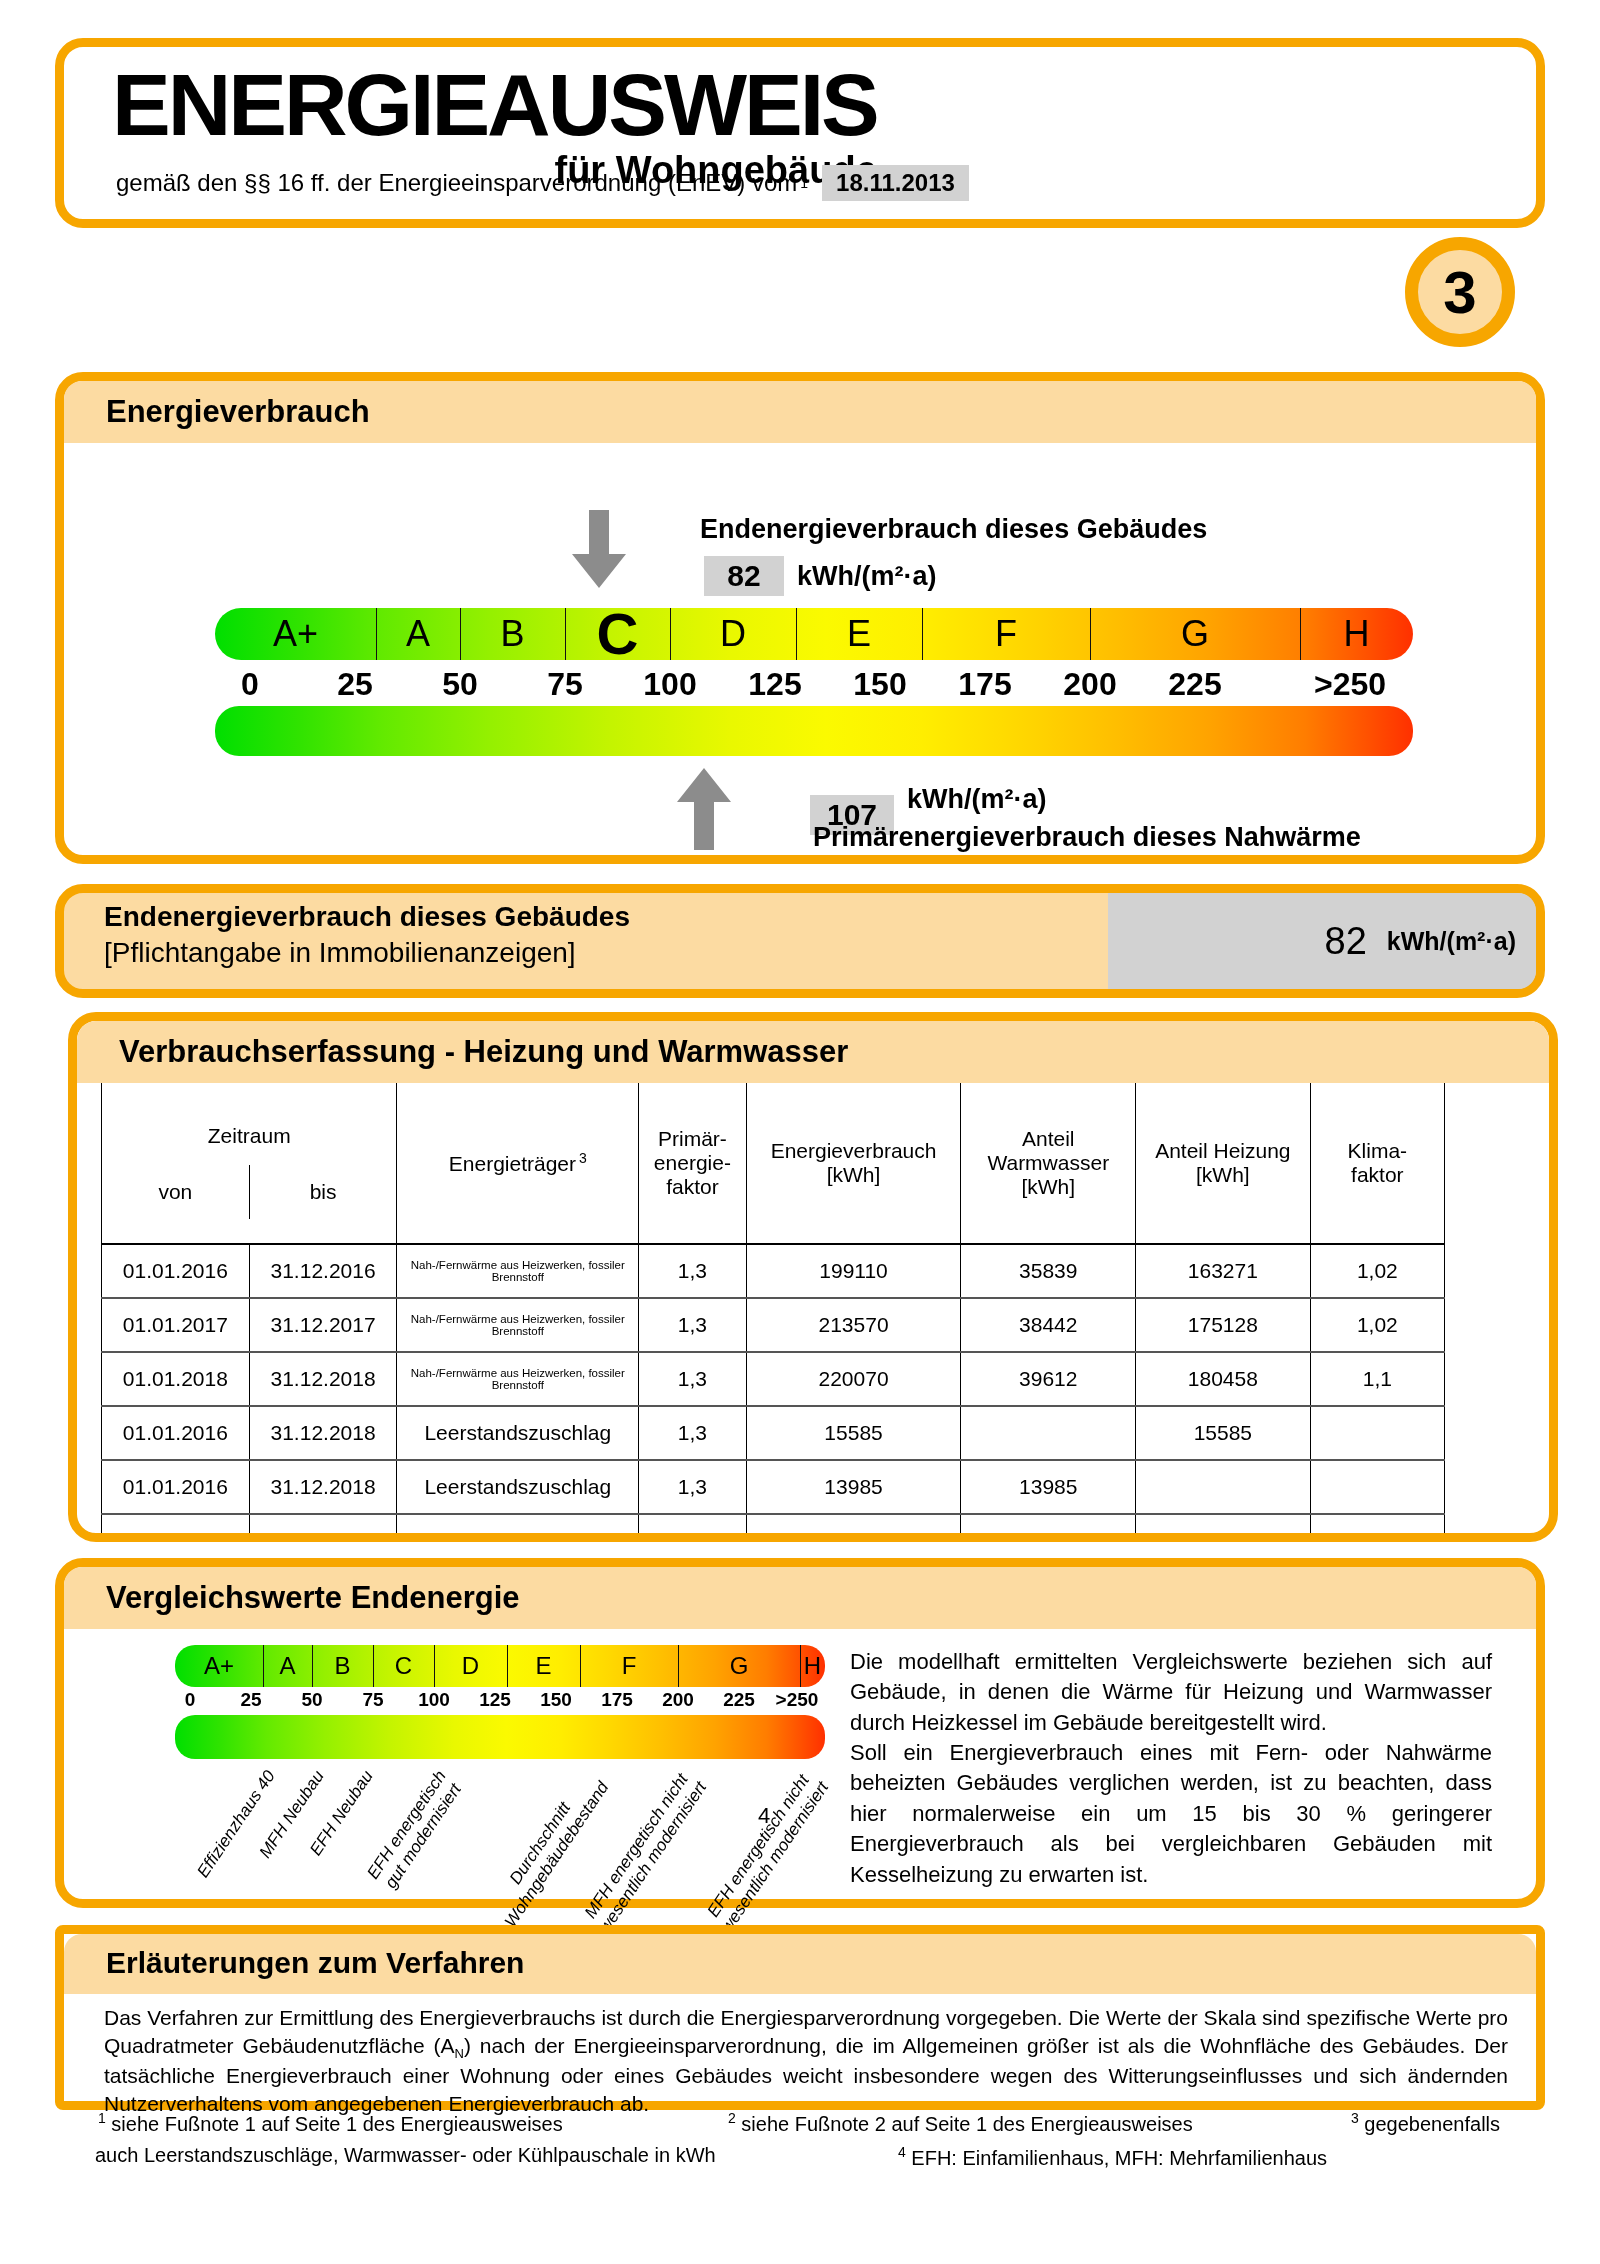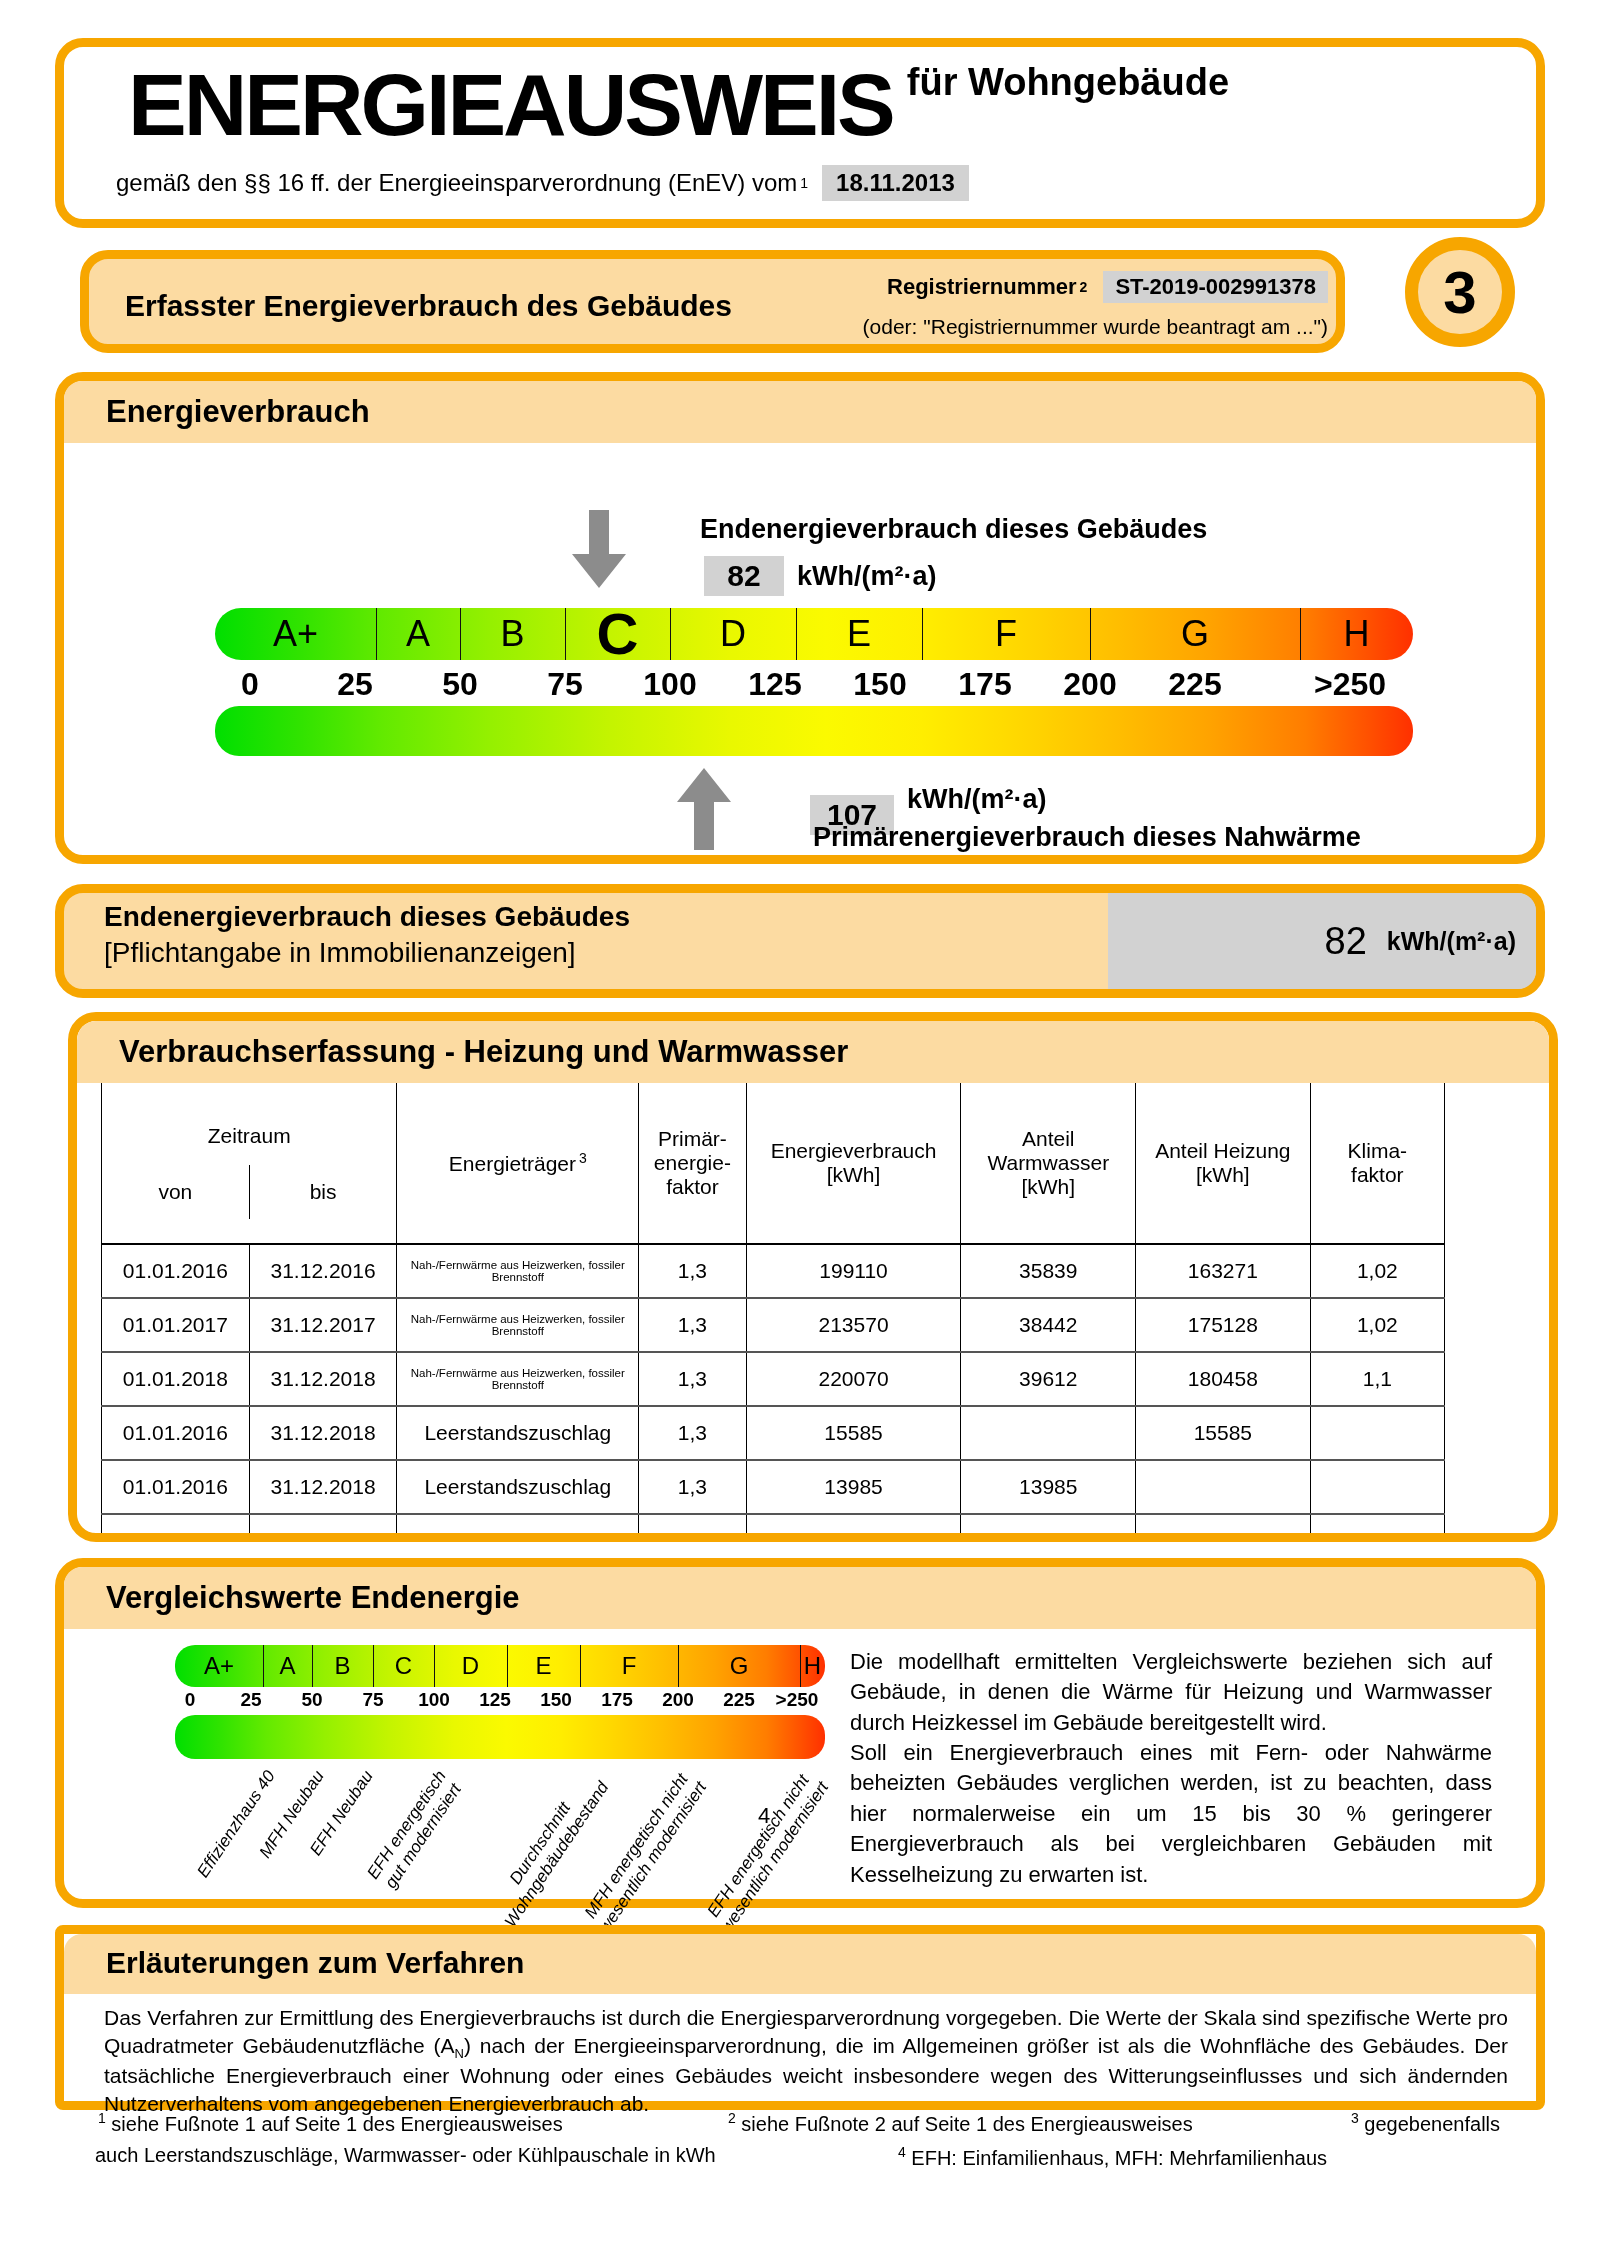--- a/index.html
+++ b/index.html
@@ -4,21 +4,21 @@
 <style>
   html,body { margin:0; padding:0; background:#ffffff; }
   body { font-family:"Liberation Sans", sans-serif; color:#000; }
   #page { position:relative; width:1600px; height:2264px; background:#fff; overflow:hidden; }
 
   .box { position:absolute; background:#fff; border:9px solid #F7A600; border-radius:28px; box-sizing:border-box; }
   .band { position:absolute; left:0; right:0; top:0; background:#FCDBA2; border-radius:18px 18px 0 0; }
   .band-title { font-weight:bold; font-size:31px; padding:13px 0 0 42px; }
 
   
-  #hdr-title-row { position:absolute; left:64px; top:14px; display:flex; align-items:flex-start; white-space:nowrap; }
+  #hdr-title-row { position:absolute; left:48px; top:14px; display:flex; align-items:flex-end; white-space:nowrap;flex-direction:column; }
   #hdr-title { font-size:88px; font-weight:bold; letter-spacing:-3px; line-height:1; }
   #hdr-title-suffix { font-size:38px; font-weight:bold; margin-left:14px; }
   #hdr-sub-row { position:absolute; left:52px; top:118px; display:flex; align-items:center; font-size:24px; }
   .graybox { background:#D2D2D2; font-weight:bold; }
   #hdr-date { margin-left:14px; padding:4px 14px; font-size:24px; }
   sup.fn { font-size:14px; vertical-align:super; margin-left:3px; }
   sub.fn { font-size:13px; vertical-align:sub; }
 
   
   #sec2 { background:#FCDBA2; }
@@ -101,29 +101,20 @@
       <span id="hdr-title">ENERGIEAUSWEIS</span>
       <span id="hdr-title-suffix">für Wohngebäude</span>
     </div>
     <div id="hdr-sub-row">
       <span>gemäß den §§ 16 ff. der Energieeinsparverordnung (EnEV) vom</span>
         <sup class="fn">1</sup>
       <span id="hdr-date" class="graybox">18.11.2013</span>
     </div>
   </div>
 
-  <div class="box" id="sec2" style="left:80px; top:250px; width:1265px; height:103px;">
-    <div id="sec2-title">Erfasster Energieverbrauch des Gebäudes</div>
-    <div id="reg-row">
-      <span id="reg-label">Registriernummer</span>
-        <sup class="fn" style="font-weight:bold;">2</sup>
-      <span id="reg-box" class="graybox">ST-2019-002991378</span>
-    </div>
-    <div id="reg-note">(oder: "Registriernummer wurde beantragt am ...")</div>
-  </div>
   <div id="page-circle">
     <span>3</span>
   </div>
 
   <div class="box" style="left:55px; top:372px; width:1490px; height:492px;">
     <div class="band" style="height:62px;">
       <div class="band-title">Energieverbrauch</div>
     </div>
 
     <svg class="arrow-gray" style="left:508px; top:129px;" width="54" height="78" viewBox="0 0 54 78">

